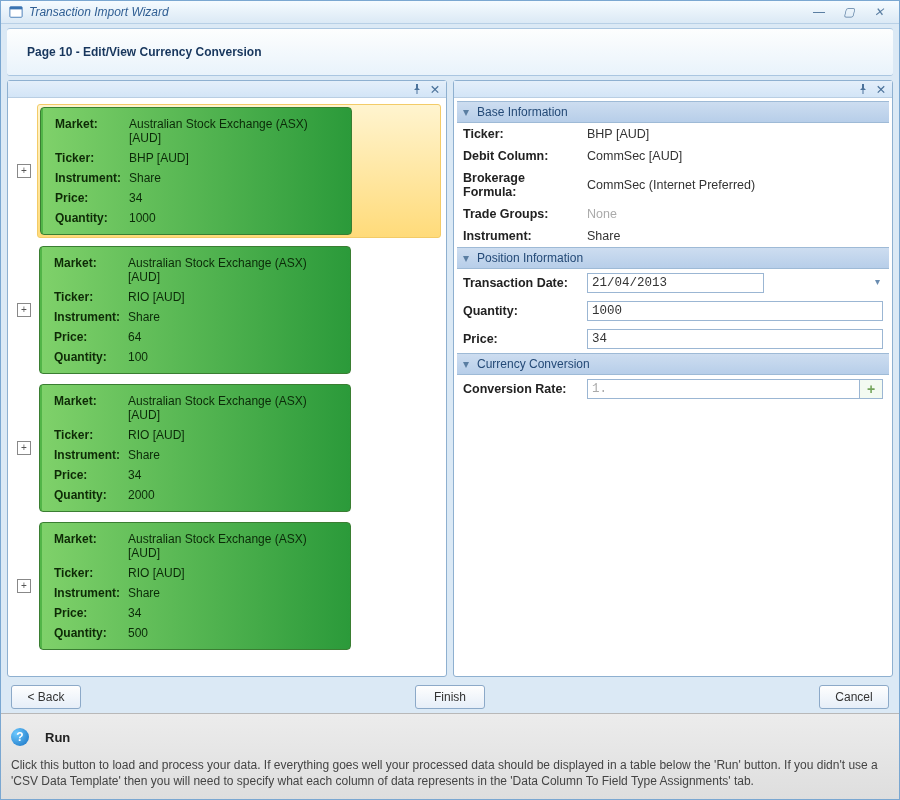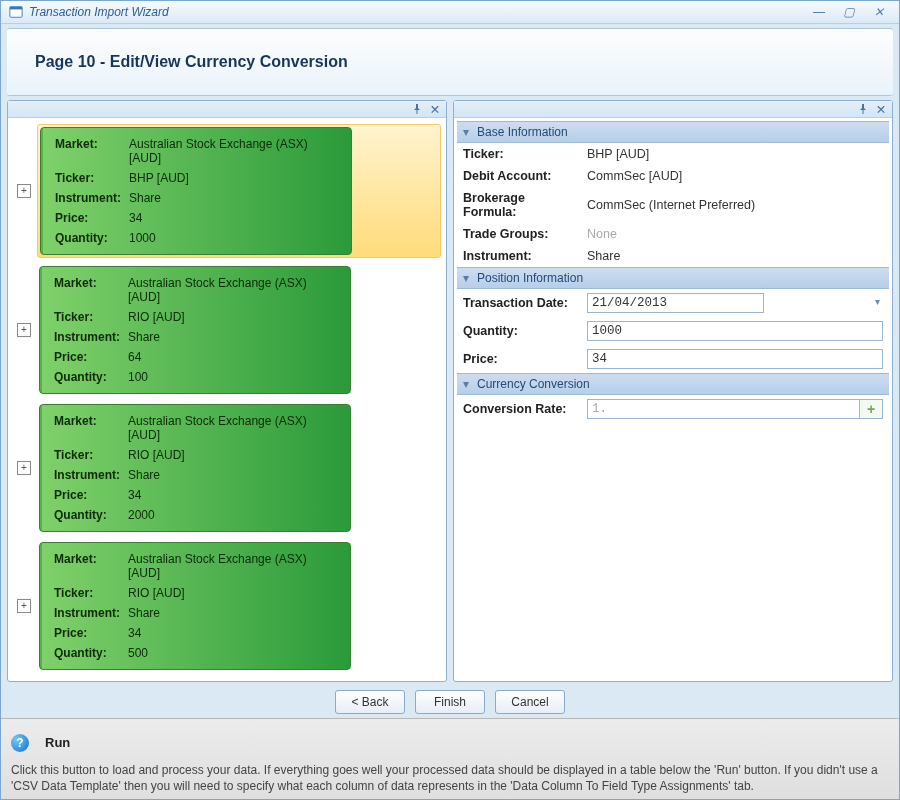--- a/index.html
+++ b/index.html
@@ -4,21 +4,21 @@
 <style>
 html,body{margin:0;padding:0;font-family:"Segoe UI",Tahoma,Arial,sans-serif;font-size:12.5px;color:#222;}
 body{background:#dbe9f5;width:900px;height:800px;box-sizing:border-box;border:1px solid #7aa7d1;display:flex;flex-direction:column;overflow:hidden;}
 
 .titlebar{display:flex;align-items:center;gap:6px;padding:4px 8px;background:linear-gradient(to bottom,#f5fbff,#dbe9f5);border-bottom:1px solid #b8d0e6;color:#2f5e93;font-size:12px;font-style:italic;}
 .titlebar .spacer{flex:1;}
 .titlebar .ctl{width:24px;height:14px;display:flex;align-items:center;justify-content:center;color:#5a7ea2;cursor:default;border-radius:2px;}
 .app-icon{width:14px;height:14px;}
 
 .page-head{background:linear-gradient(to bottom,#fdfefe,#e9f3fb);border:1px solid #aac6e1;border-left:0;border-right:0;margin:4px 6px 0 6px;padding:8px 12px;border-radius:3px;}
-.page-head h2{margin:16px;font-size:16px;color:#17365d;font-weight:bold;}
+.page-head h2{margin:8px;font-size:12px;color:#17365d;font-weight:bold;}
 
 .main{flex:1;display:flex;gap:6px;margin:4px 6px 4px 6px;}
 .panel{flex:1;border:1px solid #8eb0d0;border-radius:3px;background:#fff;display:flex;flex-direction:column;position:relative;box-sizing:border-box;}
 .panel-pinbar{height:16px;background:linear-gradient(to bottom,#e4effa,#d3e5f7);display:flex;justify-content:flex-end;align-items:center;gap:4px;padding:0 4px;border-bottom:1px solid #b9cee3;}
 .pin-icon,.close-pane-icon{width:14px;height:14px;display:flex;align-items:center;justify-content:center;color:#4c739b;cursor:pointer;}
 .panel-body{flex:1;overflow:auto;padding:3px;}
 
 .record{display:flex;align-items:center;margin:3px 2px 6px 6px;}
 .expand{width:12px;height:12px;border:1px solid #888;display:flex;align-items:center;justify-content:center;font-size:10px;color:#555;margin-right:8px;line-height:8px;cursor:pointer;}
 .card{width:290px;border:1px solid #3a7e32;border-radius:4px;background:linear-gradient(to right,#52b548 0%, #52b548 2px, #7fd16a 2px, #2b9a3a 100%);padding:6px 10px;color:#0b2a08;font-size:12px;}
@@ -34,21 +34,21 @@
 .formrow .val{flex:1;color:#333;}
 .formrow .val.placeholder{color:#aaa;}
 .field{flex:1;border:1px solid #9bb6d3;background:#fff;height:20px;padding:0 4px;font-family:Liberation Mono, monospace;font-size:12.5px;color:#333;box-sizing:border-box;}
 .field.date{position:relative;}
 .date-wrap{flex:1;position:relative;}
 .date-arrow{position:absolute;right:3px;top:3px;color:#6a8cb0;font-size:10px;cursor:pointer;}
 .conv-wrap{flex:1;position:relative;display:flex;}
 .conv-plus{width:22px;display:flex;align-items:center;justify-content:center;color:#74a45b;font-weight:bold;border:1px solid #9bb6d3;border-left:0;background:#f3faf1;cursor:pointer;font-size:14px;}
 .chevron{width:10px;color:#5a7ea2;}
 
-.btnbar{display:flex;justify-content:center;gap:10px;margin:4px 10px;}
+.btnbar{display:flex;justify-content:space-between;gap:10px;margin:4px 10px;}
 .wbtn{min-width:70px;height:24px;padding:0 12px;border:1px solid #8ca9c8;background:linear-gradient(to bottom,#fefefe,#e6eef8);border-radius:3px;font-family:inherit;font-size:12px;color:#333;cursor:pointer;}
 
 .help{background:linear-gradient(to bottom,#ececec,#dedede);border-top:1px solid #b8b8b8;padding:8px 10px 10px;display:flex;flex-direction:column;gap:4px;}
 .help .hrow{display:flex;align-items:center;gap:8px;}
 .help .hicon{width:18px;height:18px;border-radius:50%;background:radial-gradient(circle at 30% 30%,#6cc9ff,#1670c1);color:#fff;display:flex;align-items:center;justify-content:center;font-weight:bold;font-size:12px;}
 .help h3{margin:8px;font-size:13px;color:#222;}
 .help p{margin:0;font-size:12px;color:#444;line-height:1.35;}
 svg{display:block;}
 </style>
 </head>
@@ -222,21 +222,21 @@
 
       <div class="section-head">
         <span class="chevron">▾</span>
         <span>Base Information</span>
       </div>
       <div class="formrow">
         <span class="lbl">Ticker:</span>
         <span class="val">BHP [AUD]</span>
       </div>
       <div class="formrow">
-        <span class="lbl">Debit Account:</span>
+        <span class="lbl">Debit Column:</span>
         <span class="val">CommSec [AUD]</span>
       </div>
       <div class="formrow">
         <span class="lbl">Brokerage Formula:</span>
         <span class="val">CommSec (Internet Preferred)</span>
       </div>
       <div class="formrow">
         <span class="lbl">Trade Groups:</span>
         <span class="val placeholder">None</span>
       </div>

